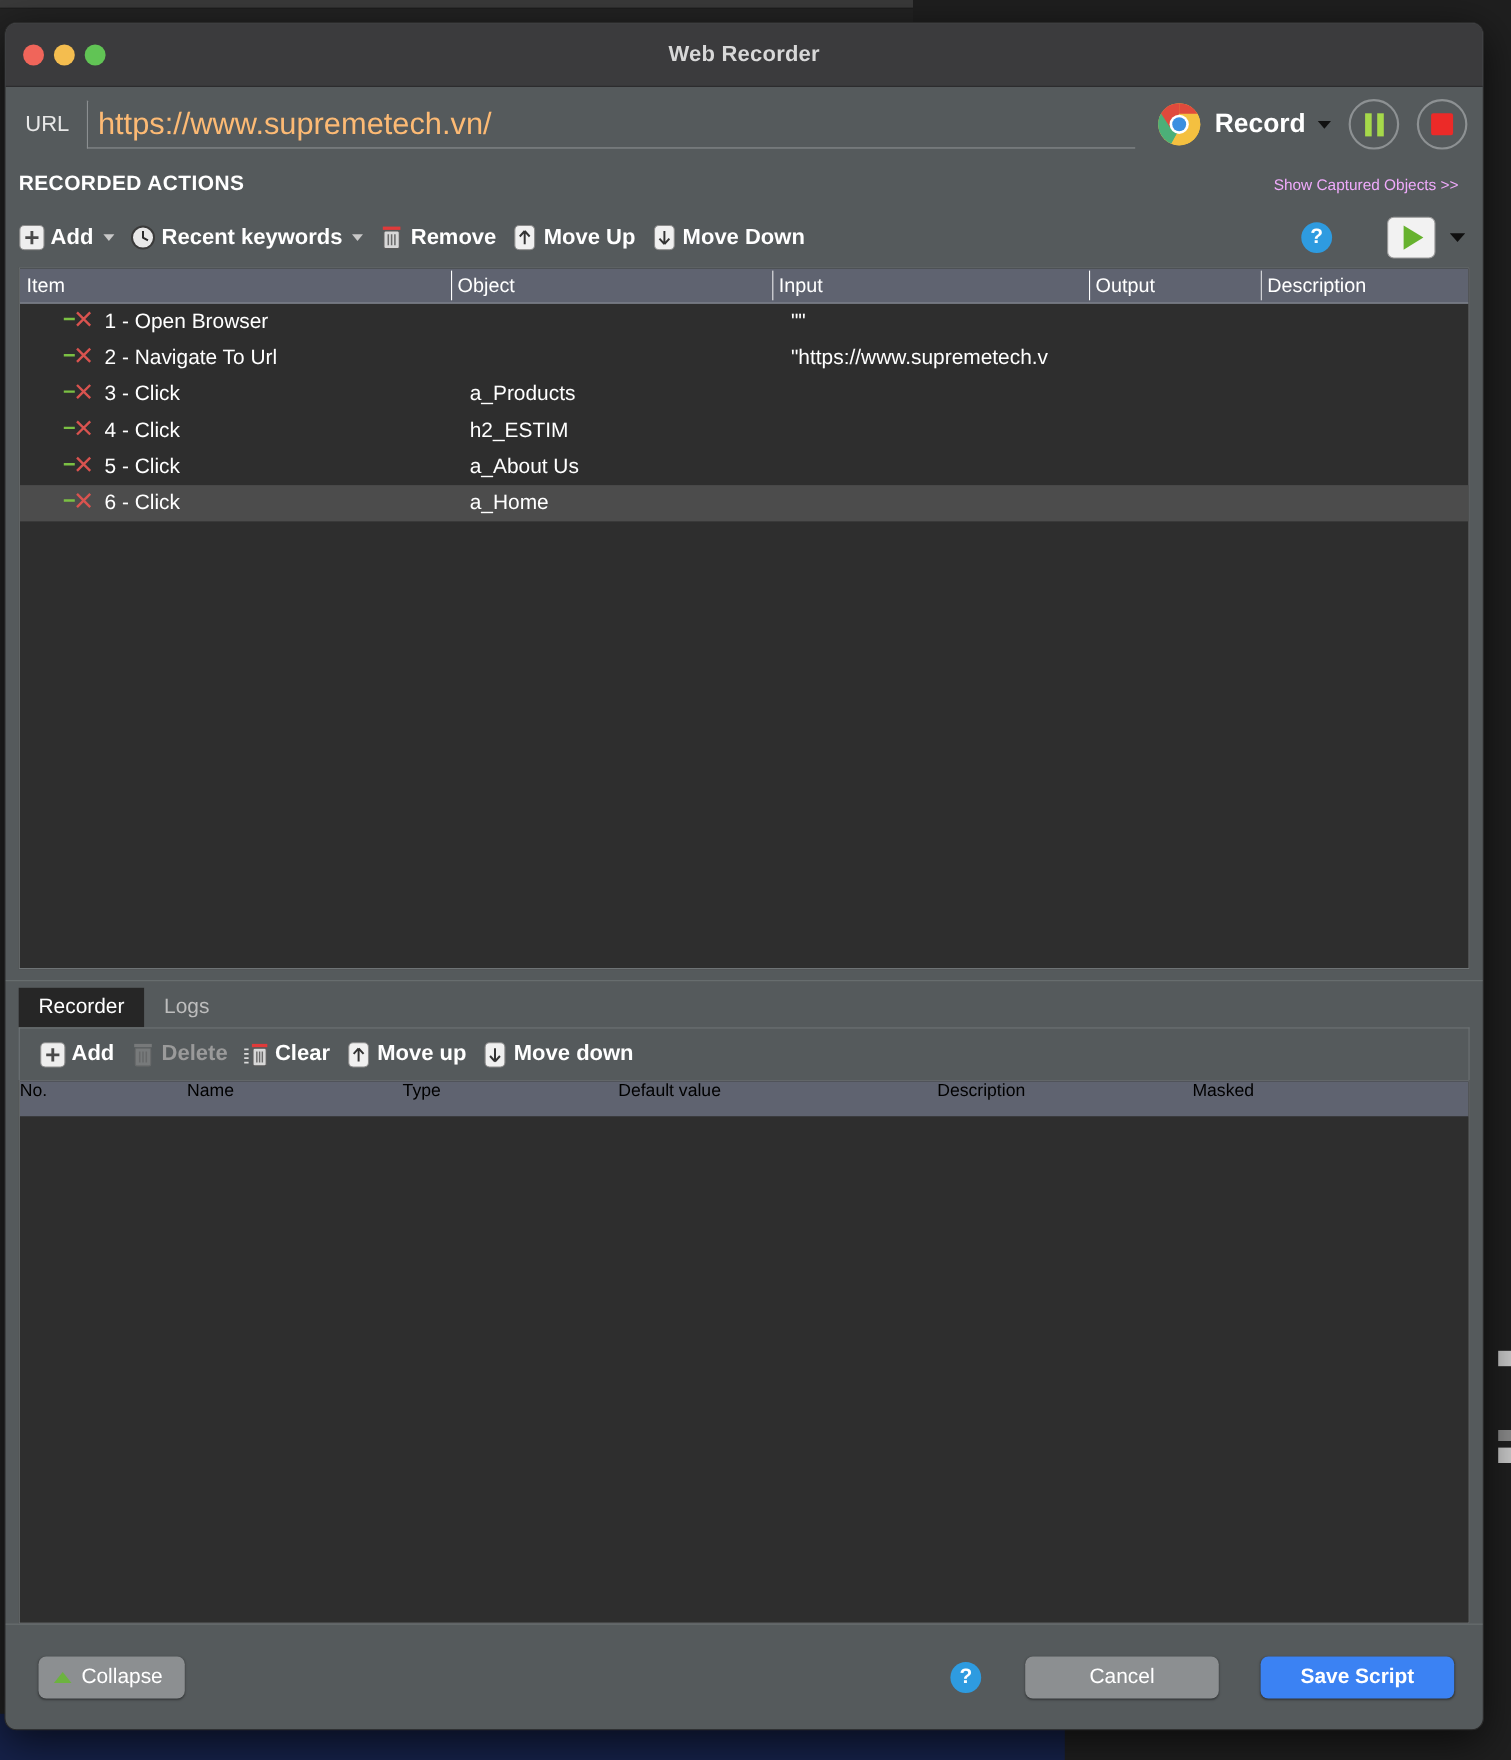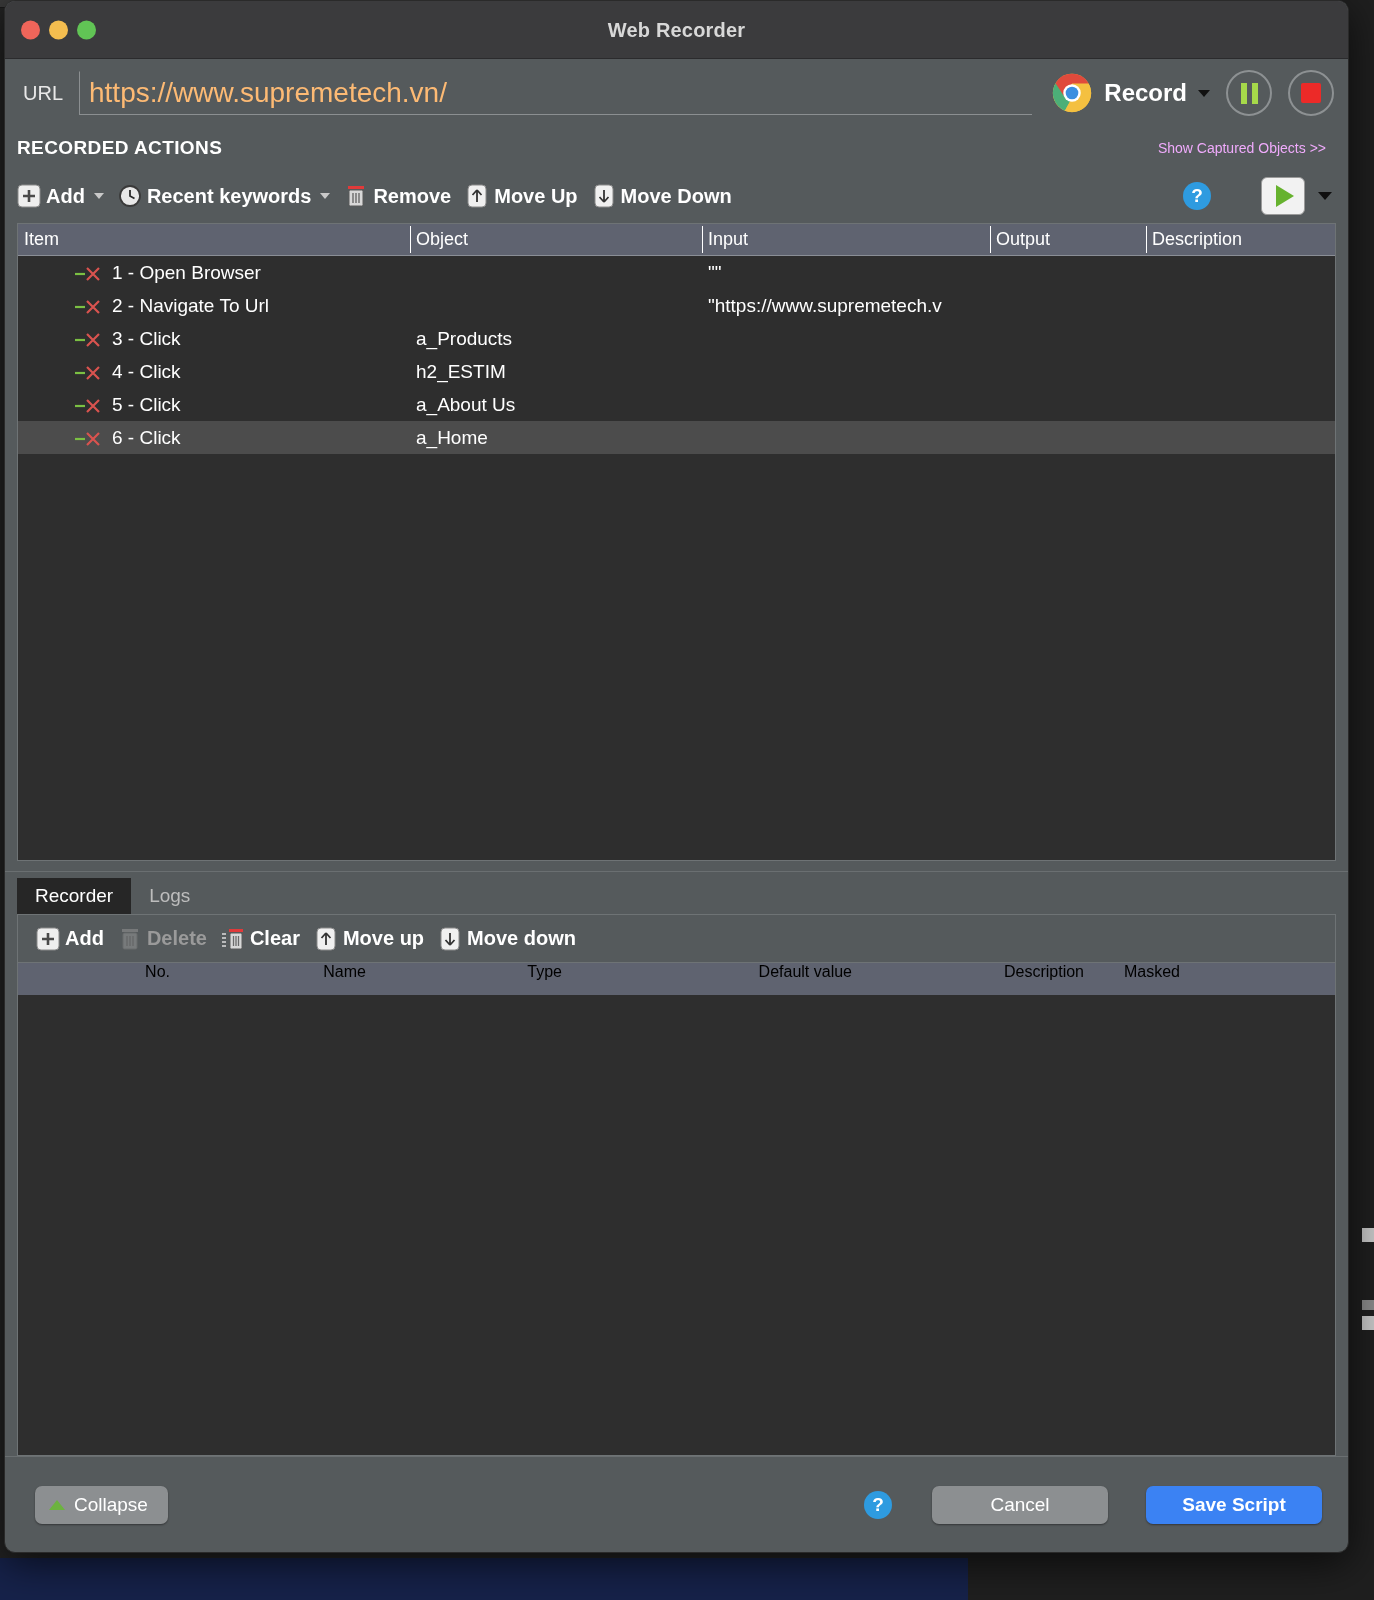--- a/index.html
+++ b/index.html
@@ -43,21 +43,21 @@
     width: 12px; height: 14px;
     background: #c8c8c8;
   }
   .edge-mark.m1 { top: 1228px; }
   .edge-mark.m2 { top: 1300px; background: #8a8a8a; height: 10px;}
   .edge-mark.m3 { top: 1316px; }
 
   
   .window {
     position: absolute;
-    left: 4px; top: 0;
+    left: 4px; top: 20px;
     width: 1345px;
     height: 1553px;
     background: #555a5c;
     border-radius: 11px;
     box-shadow: 0 10px 40px rgba(0,0,0,.65);
     border: 1px solid #2a2a2a;
     overflow: hidden;
     display: flex;
     flex-direction: column;
   }
@@ -324,21 +324,21 @@
     cursor: pointer;
   }
   .row.selected { background: #4c4c4c; }
   .cell {
     color: #ffffff;
     font-size: 19px;
     padding-left: 6px;
     white-space: nowrap;
     overflow: hidden;
   }
-  .cell.item-cell { display: flex; align-items: center; padding-left: 56px; }
+  .cell.item-cell { display: flex; align-items: flex-start; padding-left: 28px; margin-left: 11px; }
   .status-ico {
     width: 30px; height: 16px;
     margin-right: 8px;
     flex: 0 0 auto;
   }
 
   
   .bottom-panel {
     margin: 10px 0 0 0;
     flex: 1;
@@ -381,21 +381,21 @@
   .var-panel {
     margin: 0 12px 0 12px;
     border: 1px solid #6e7375;
     background: #2e2e2e;
     flex: 1;
     display: flex;
     flex-direction: column;
     min-height: 0;
     overflow: hidden;
   }
-  .var-head { display: flex; height: 32px; background: #5f6370; flex: 0 0 auto; text-align: right; }
+  .var-head { display: flex; height: 32px; background: #5f6370; flex: 0 0 auto; }
   .vc-no    { width: 152px; }
   .vc-name  { width: 196px; }
   .vc-type  { width: 196px; }
   .vc-def   { width: 290px; }
   .vc-desc  { width: 232px; }
   .vc-mask  { width: 96px; }
   .vc-end   { flex: 1; }
   .var-body { flex: 1; background: #2e2e2e; }
 
   

